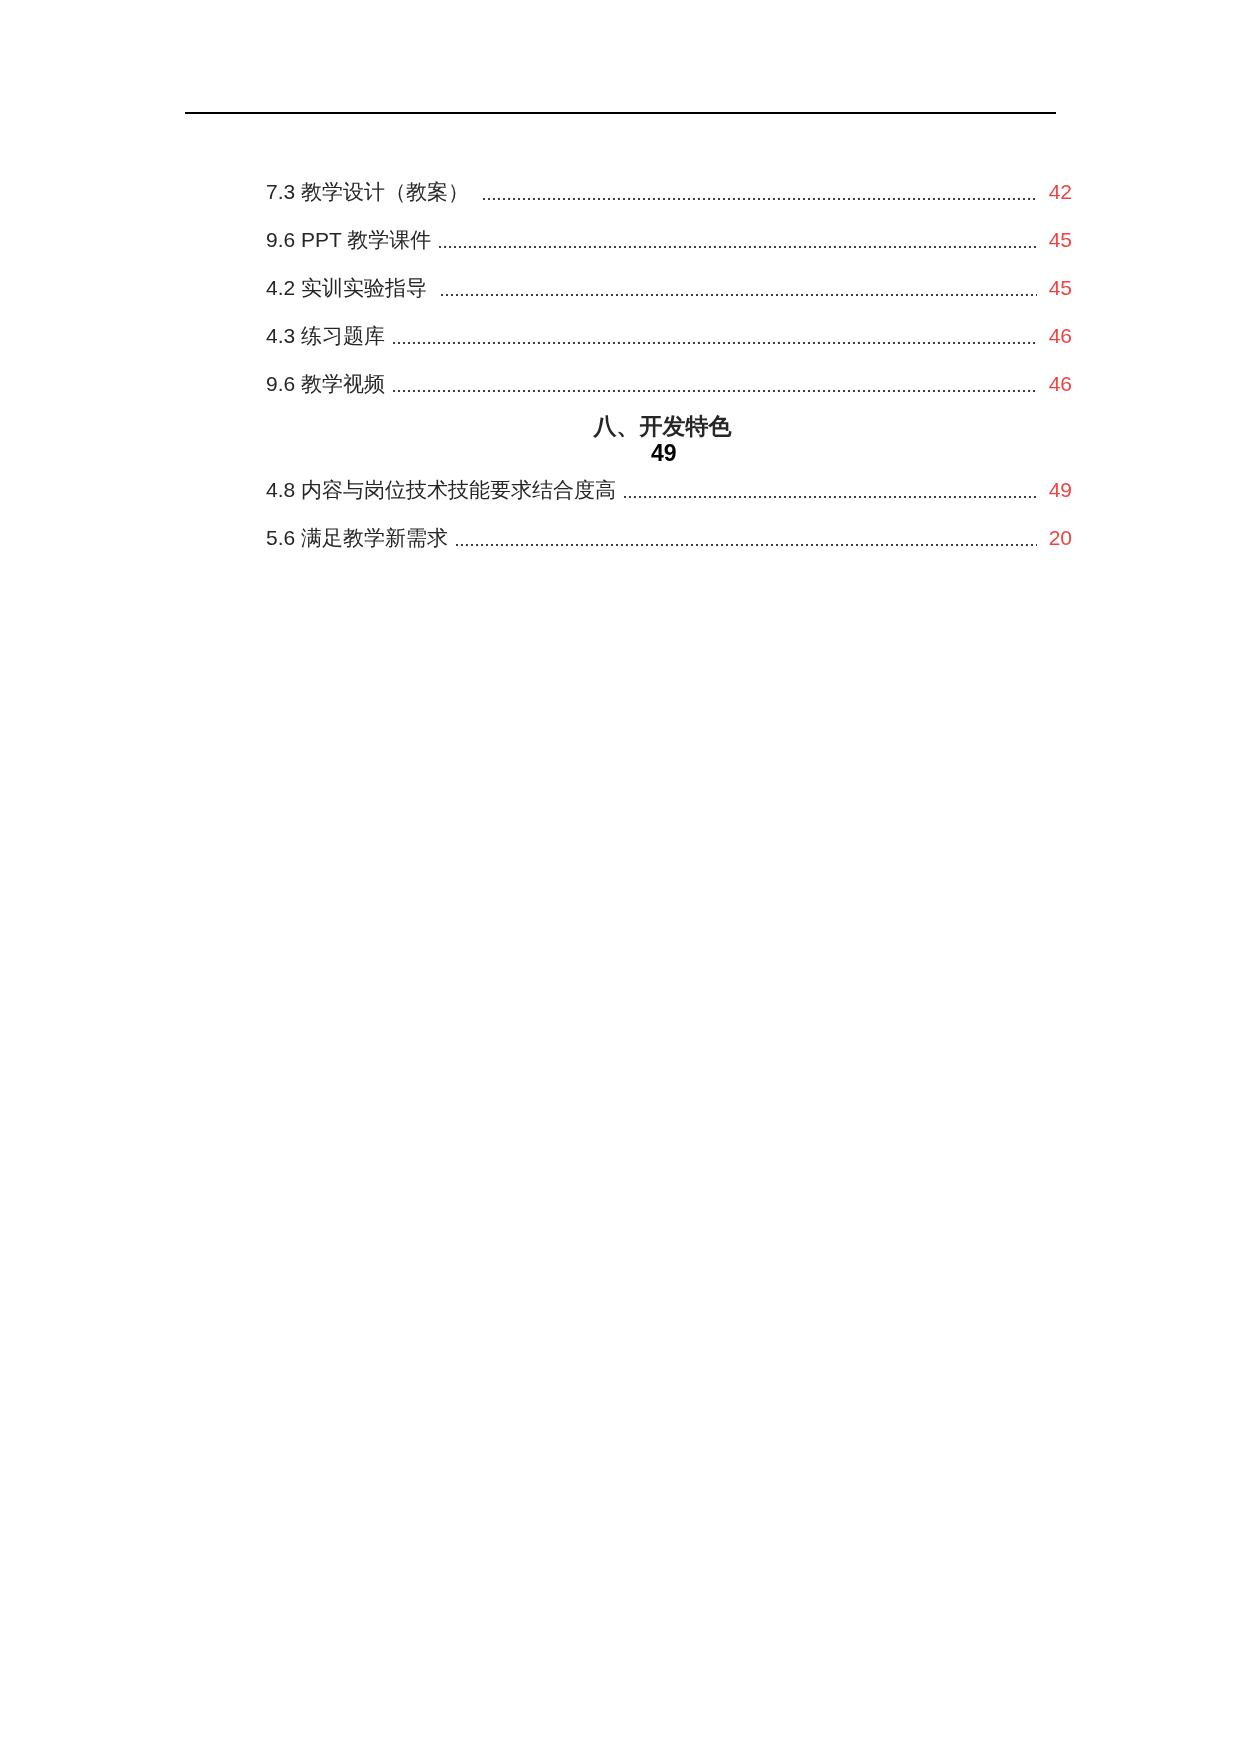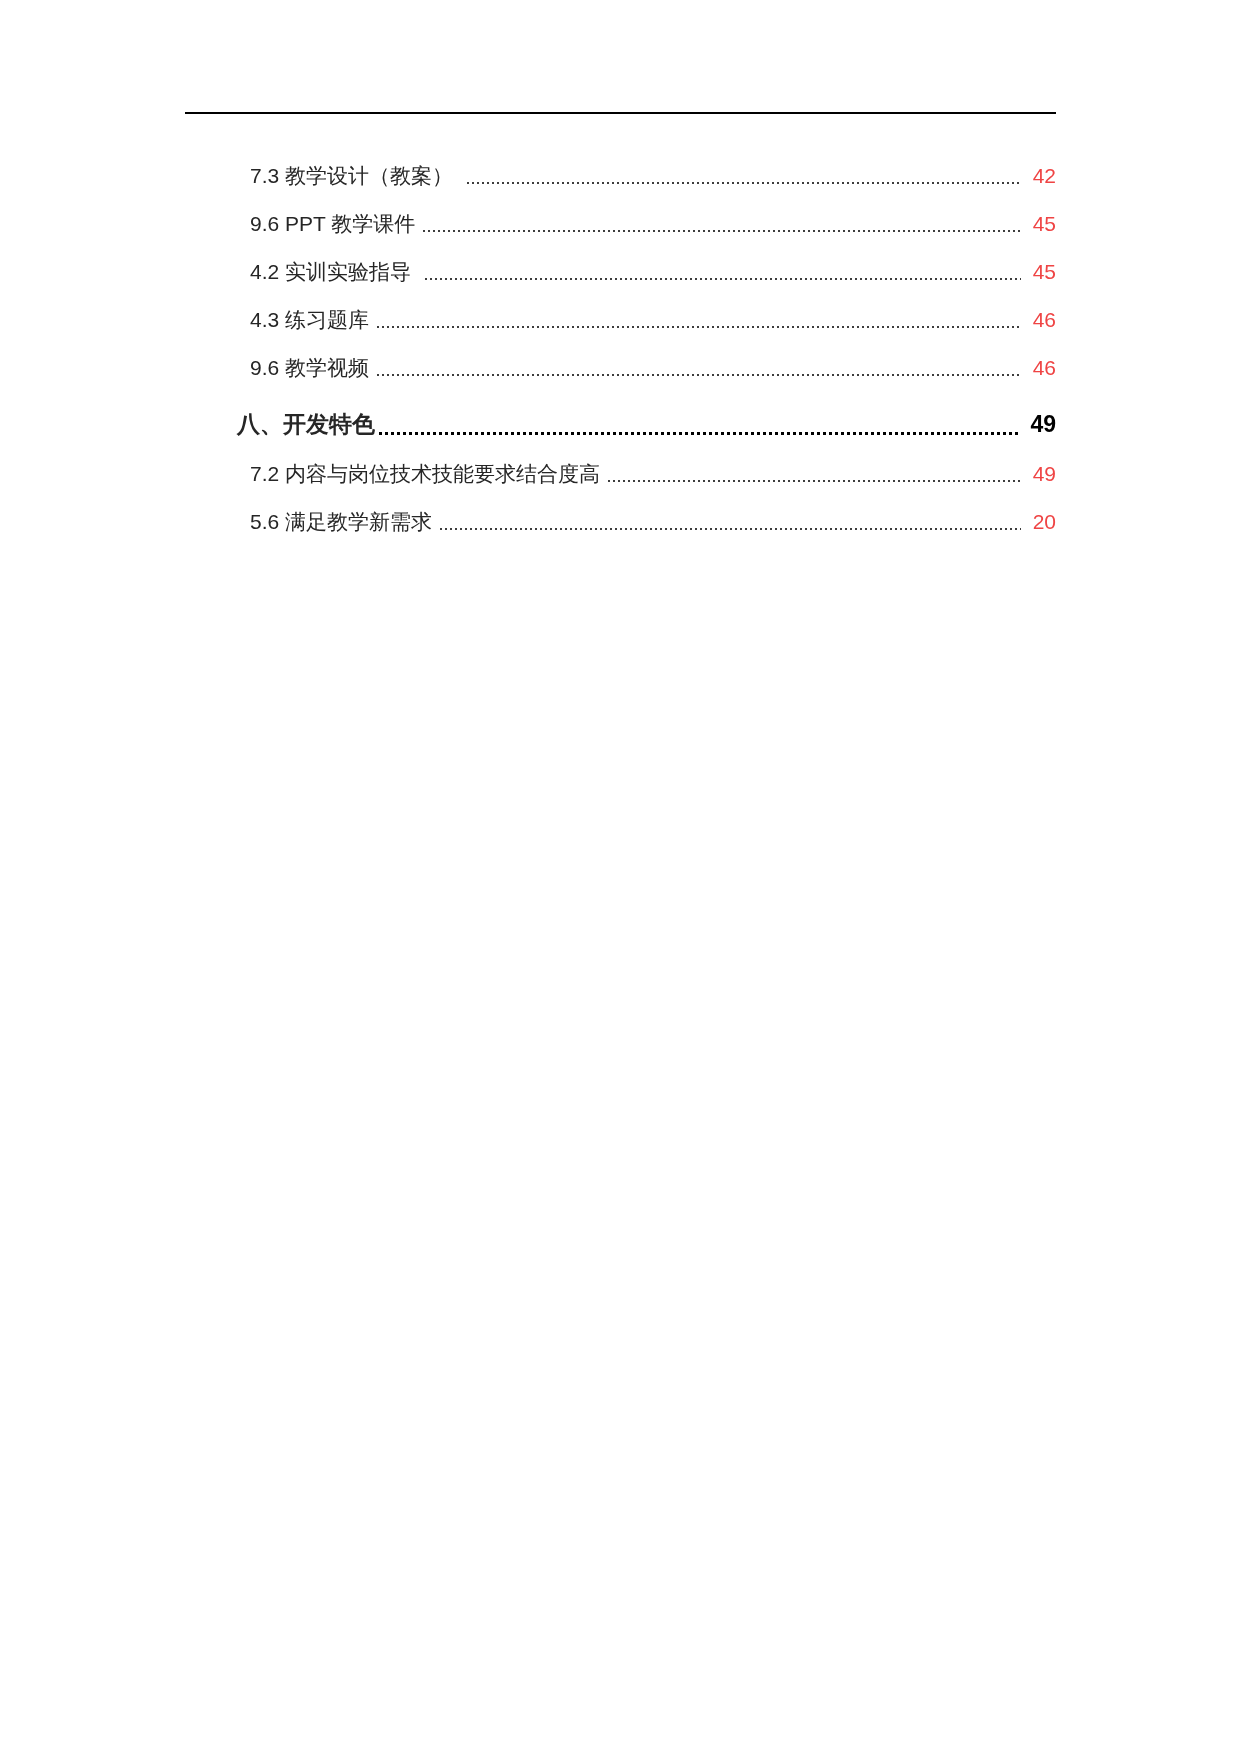--- a/index.html
+++ b/index.html
@@ -22,41 +22,42 @@
     top: 112px;
     width: 871px;
     height: 0;
     border-top: 2.5px solid #000000;
   }
   .toc-list {
     position: absolute;
     left: 185px;
     top: 151px;
     width: 871px;
-    margin: 0;
+    margin: 16px;
     padding: 0;
     list-style: none;
   }
   .toc-row {
     display: flex;
     align-items: center;
     height: 48px;
     font-size: 21px;
     line-height: 1;
     cursor: pointer;
   }
   .toc-row.sub {
     padding-left: 65px;
   }
   .toc-row.chapter {
     padding-left: 52px;
     margin-top: 8px;
     height: 50px;
     font-weight: bold;
     font-size: 23px;
+    flex-direction: column;
   }
   .toc-label {
     white-space: pre;
     flex: 0 0 auto;
   }
   .toc-dots {
     flex: 1 1 auto;
     height: 2px;
     margin: 0 7px 0 8px;
     transform: translateY(8px);
@@ -110,21 +111,21 @@
     <span class="toc-label">9.6 教学视频</span>
     <span class="toc-dots"></span>
     <span class="toc-page-num">46</span>
   </li>
       <li class="toc-row chapter">
     <span class="toc-label">八、开发特色</span>
     <span class="toc-dots"></span>
     <span class="toc-page-num">49</span>
   </li>
       <li class="toc-row sub">
-    <span class="toc-label">7.2 内容与岗位技术技能要求结合度高</span>
+    <span class="toc-label">4.8 内容与岗位技术技能要求结合度高</span>
     <span class="toc-dots"></span>
     <span class="toc-page-num">49</span>
   </li>
       <li class="toc-row sub">
     <span class="toc-label">5.6 满足教学新需求</span>
     <span class="toc-dots"></span>
     <span class="toc-page-num">20</span>
   </li>
     </ul>
 </div>

